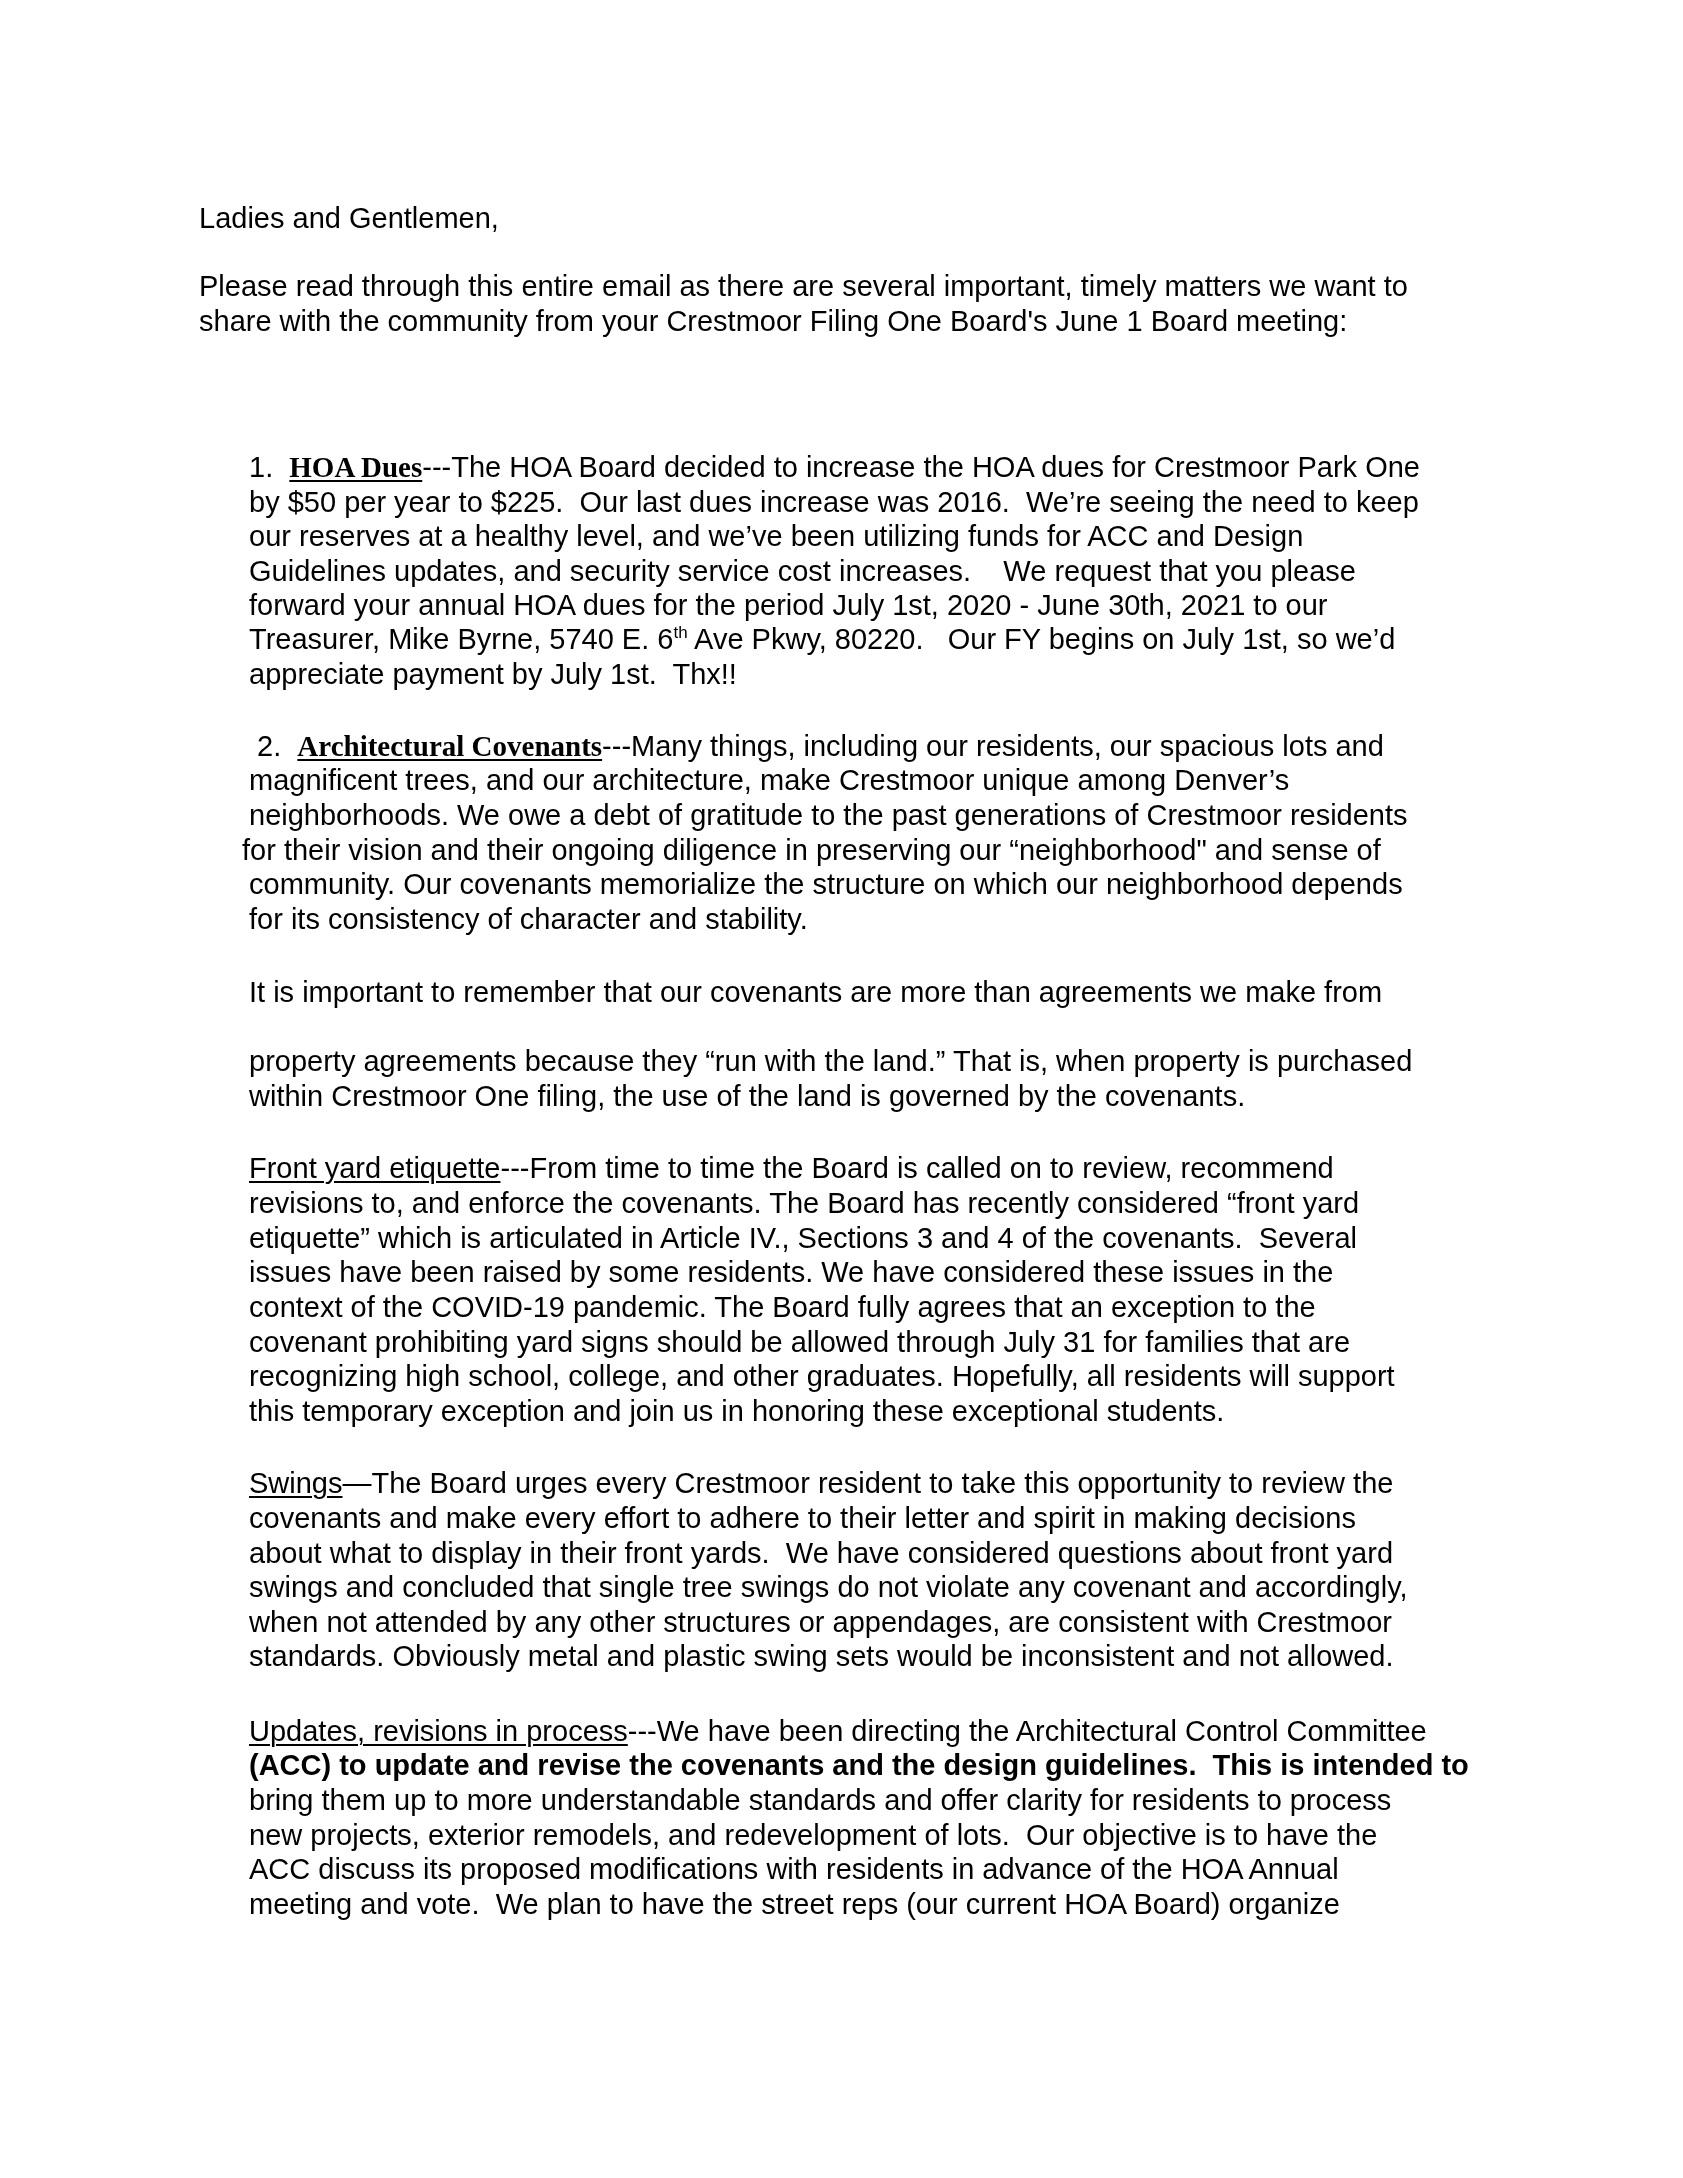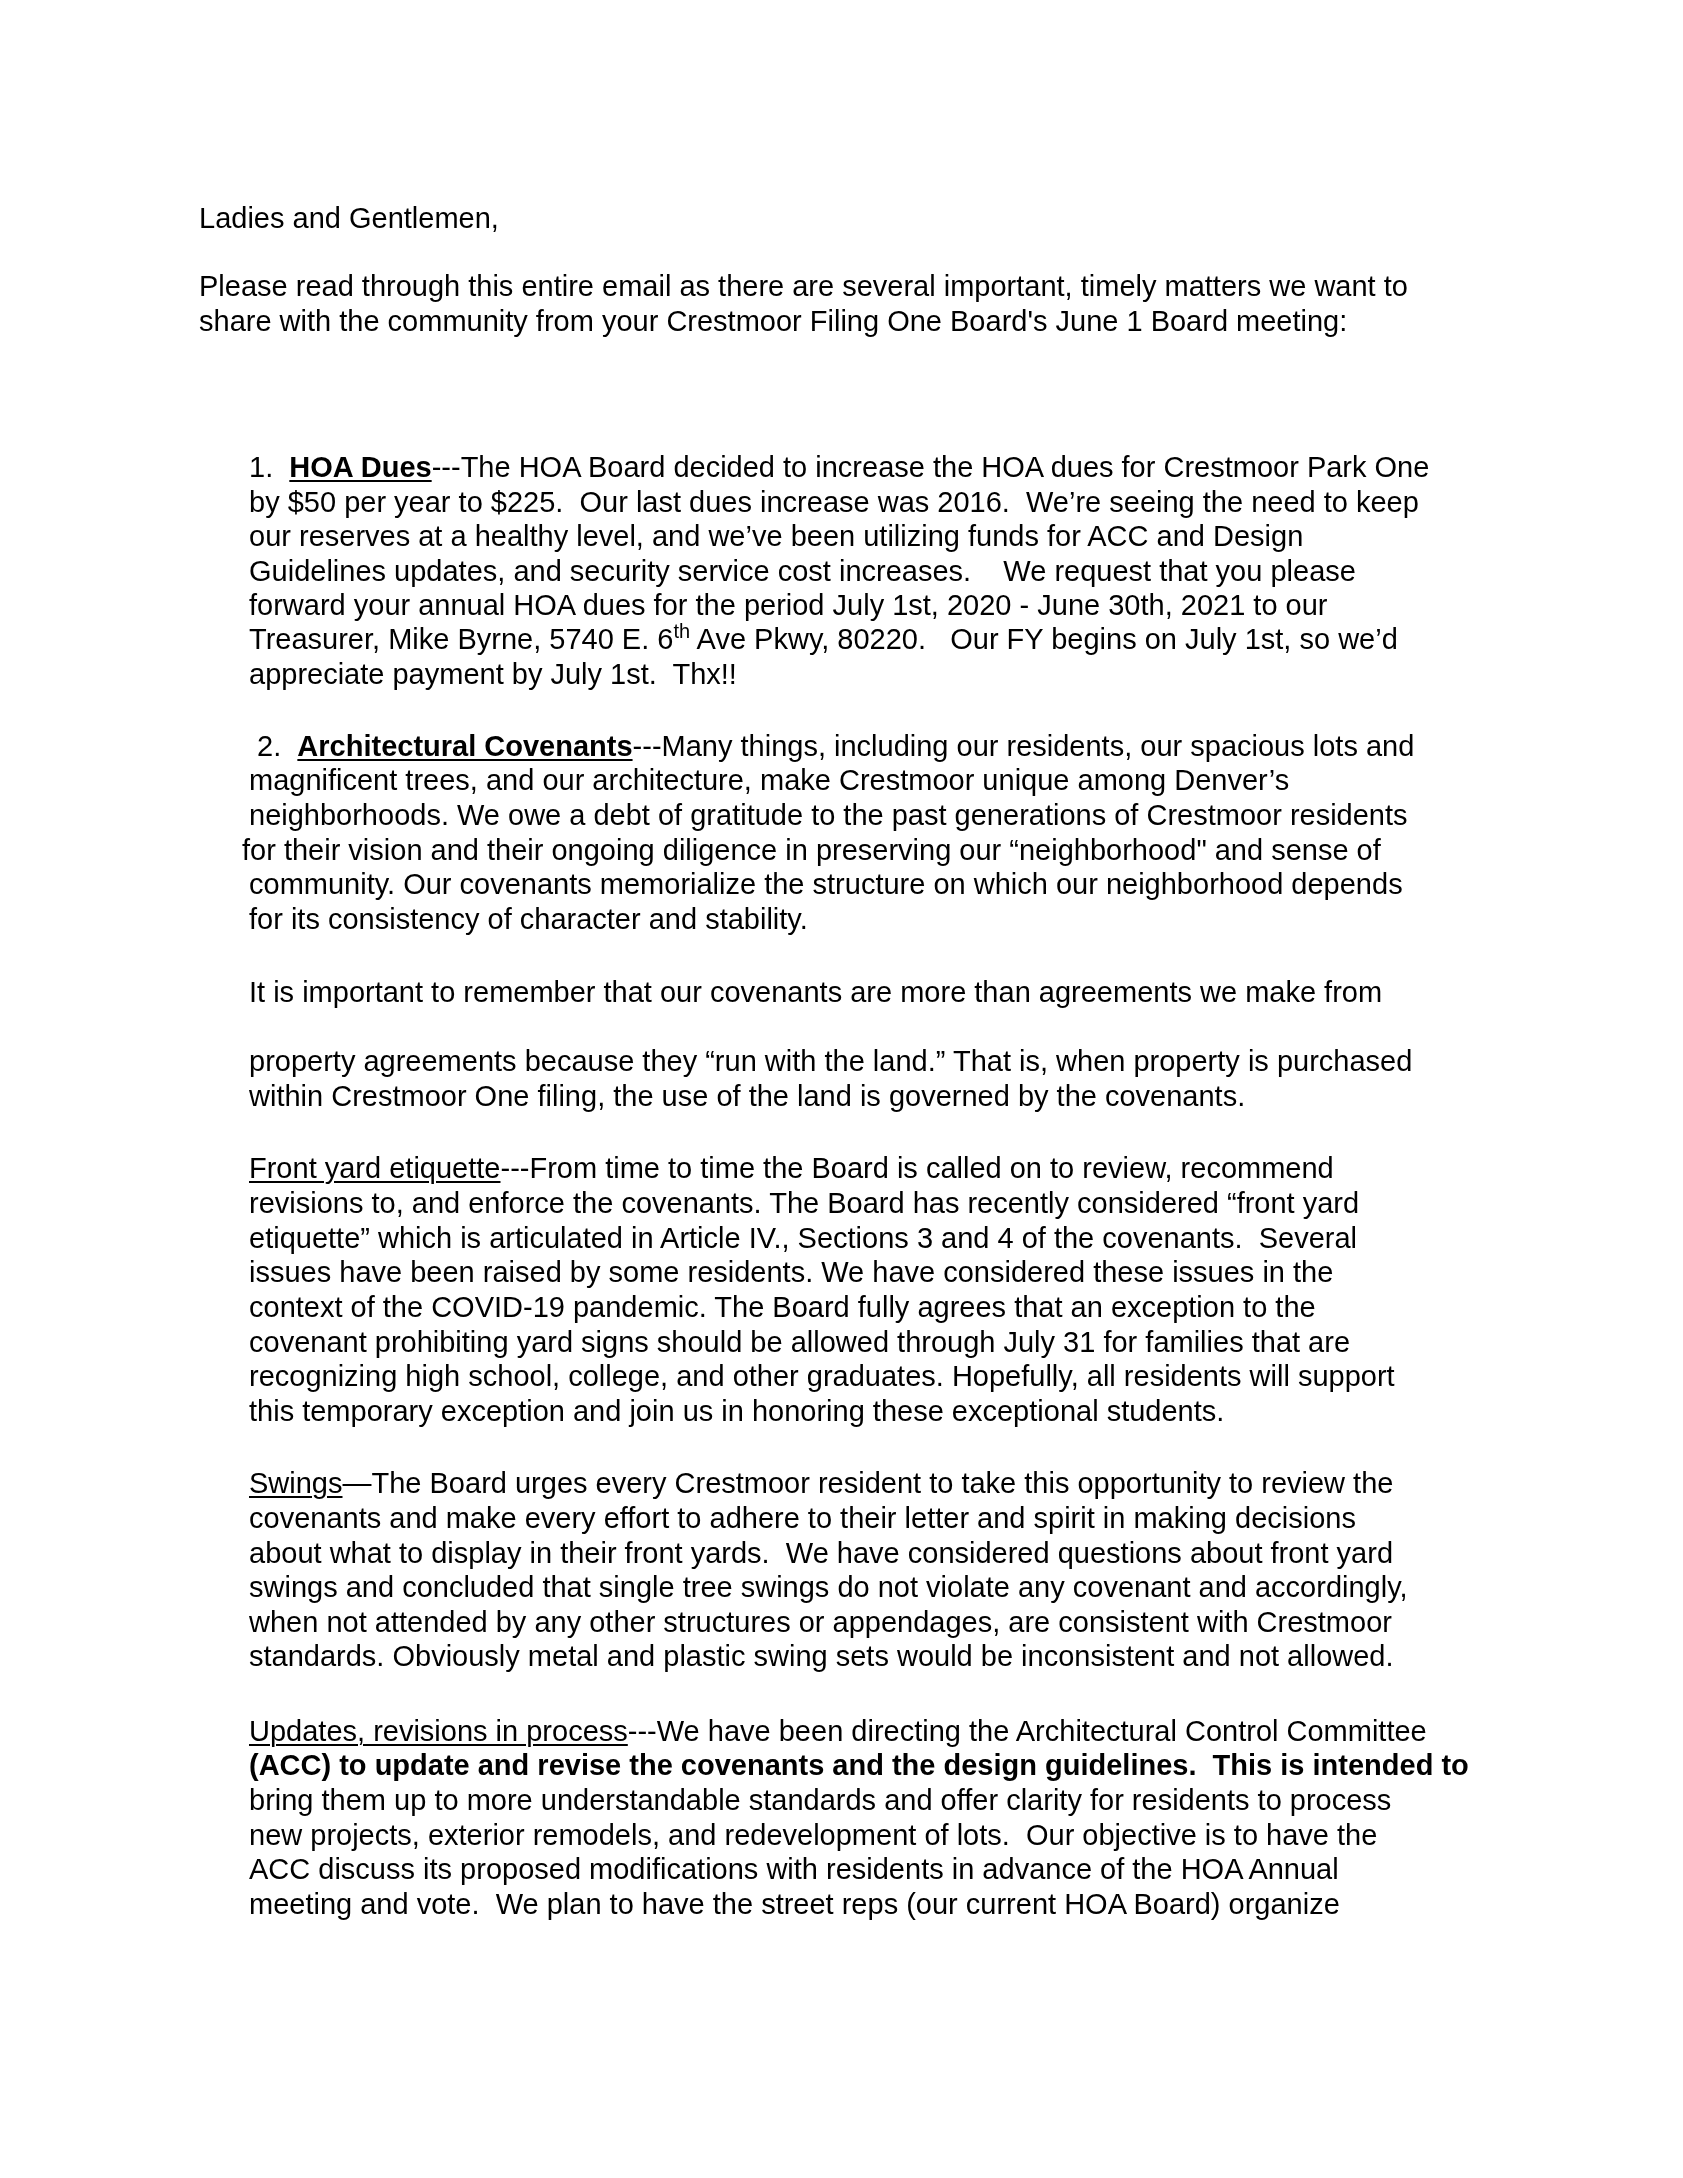--- a/index.html
+++ b/index.html
@@ -24,22 +24,22 @@
       background: #ffffff;
     }
     .line {
       position: absolute;
       white-space: pre;
       font-size: 29px;
       line-height: 35px;
       height: 35px;
     }
     .u { text-decoration: underline; text-decoration-thickness: 2px; text-underline-offset: 3px; }
-    .b { font-weight: bold; }
-    sup { font-size: 20px; line-height: 0; vertical-align: 11px; }
+    .b { font-weight: bold; font-family: Liberation Serif, serif; }
+    sup { font-size: 17px; line-height: 0; vertical-align: 11px; }
   </style>
 </head>
 <body>
 
 <div class="page">
 
   <div class="line" style="left:199px; top:201px;">Ladies and Gentlemen,</div>
 
   <div class="line" style="left:199px; top:269px;">Please read through this entire email as there are several important, timely matters we want to</div>
   <div class="line" style="left:199px; top:304px;">share with the community from your Crestmoor Filing One Board's June 1 Board meeting:</div>

